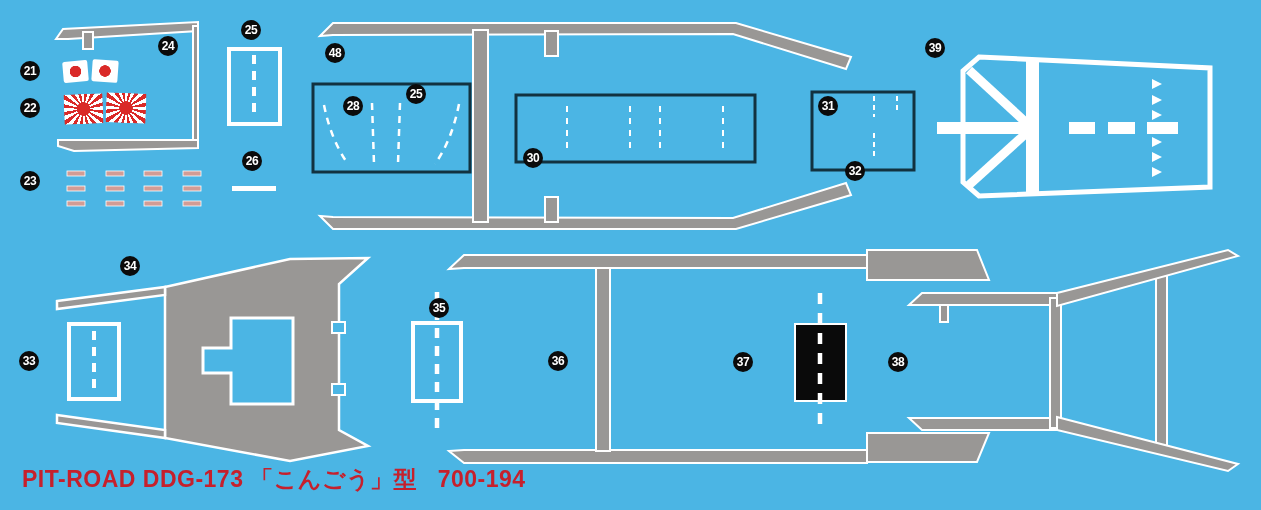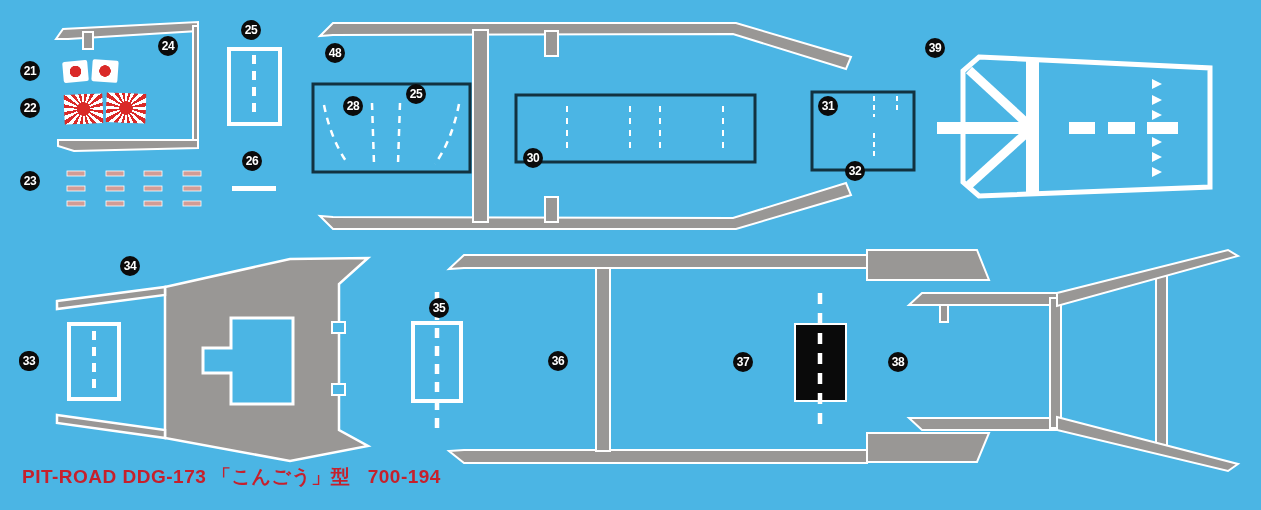--- a/index.html
+++ b/index.html
@@ -30,21 +30,21 @@
   .ensign{
     position:absolute;z-index:4;
     background:
       radial-gradient(circle at 50% 50%, #da2a28 0 6.5px, rgba(0,0,0,0) 7px),
       repeating-conic-gradient(from 5deg at 50% 50%, #da2a28 0deg 11deg, #ffffff 11deg 22.5deg);
     border-radius:1px;
   }
   .footer-title{
     position:absolute;left:22px;top:464px;
     color:#c6202c;
-    font-size:19px;font-weight:bold;
+    font-size:23px;font-weight:bold;
     white-space:pre;
     letter-spacing:0.5px;
     z-index:5;
   }
 </style>
 </head>
 <body>
 
 <div id="sheet">
 
@@ -194,20 +194,20 @@
     <div class="badge" style="left: 20px; top: 171px;">23</div>
     <div class="badge" style="left: 158px; top: 36px;">24</div>
     <div class="badge" style="left: 241px; top: 20px;">25</div>
     <div class="badge" style="left: 242px; top: 151px;">26</div>
     <div class="badge" style="left: 325px; top: 43px;">48</div>
     <div class="badge" style="left: 343px; top: 96px;">28</div>
     <div class="badge" style="left: 406px; top: 84px;">25</div>
     <div class="badge" style="left: 523px; top: 103px; margin-top: 45px;">30</div>
     <div class="badge" style="left: 818px; top: 96px;">31</div>
     <div class="badge" style="left: 845px; top: 129px; margin-top: 32px;">32</div>
-    <div class="badge" style="left: 19px; top: 351px; border-radius: 9px;">33</div>
+    <div class="badge" style="left: 19px; top: 351px;">33</div>
     <div class="badge" style="left: 120px; top: 256px;">34</div>
     <div class="badge" style="left: 385px; top: 298px; margin-left: 44px;">35</div>
     <div class="badge" style="left: 548px; top: 351px;">36</div>
     <div class="badge" style="left: 733px; top: 352px;">37</div>
     <div class="badge" style="left: 888px; top: 352px;">38</div>
     <div class="badge" style="left: 925px; top: 38px;">39</div>
   </div>
 
 </body></html>

